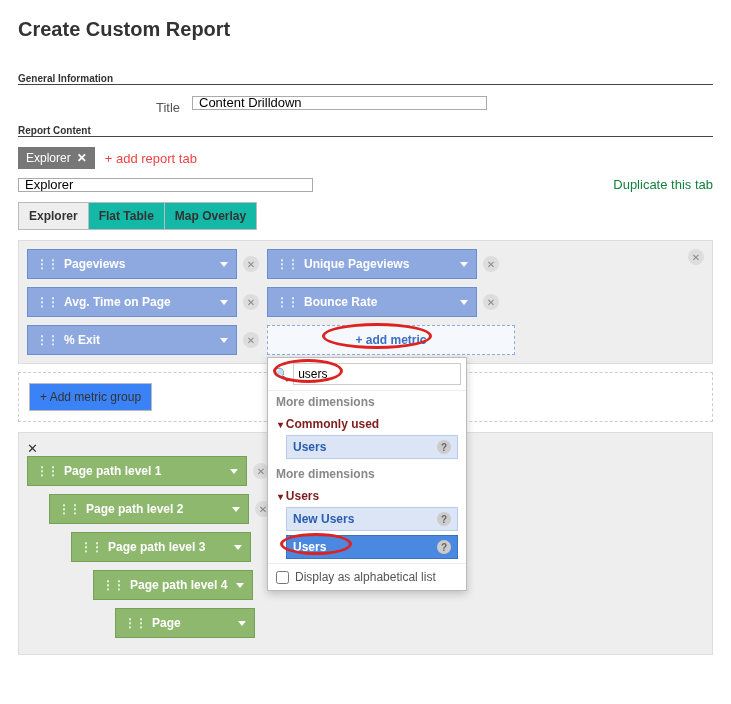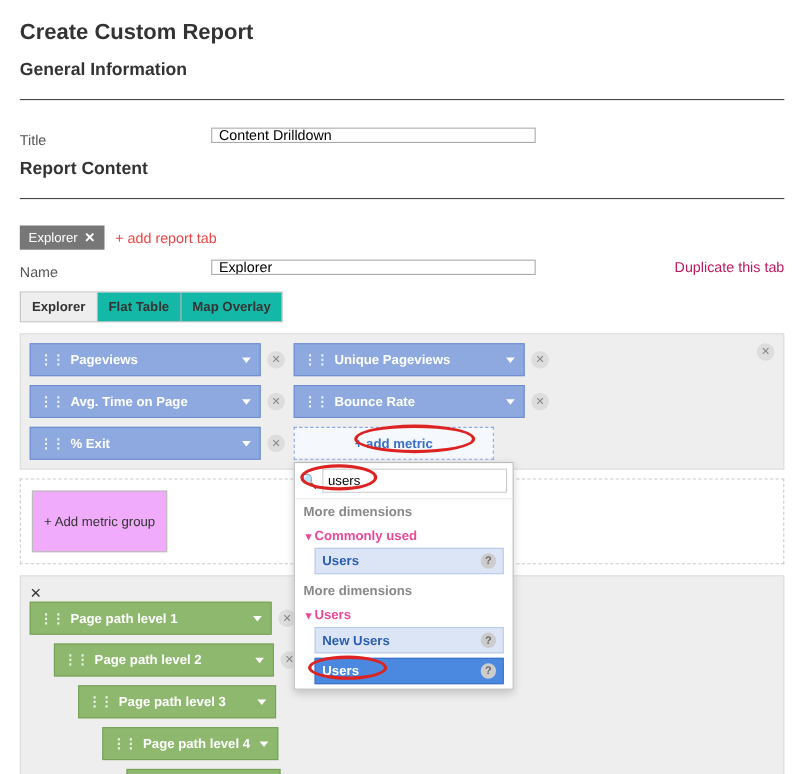--- a/index.html
+++ b/index.html
@@ -1,58 +1,58 @@
 <!DOCTYPE html>
 <html><head>
 <meta charset="utf-8">
 <style>
 *{box-sizing:border-box;margin:0;padding:0}
 body{font-family:Arial,Helvetica,sans-serif;font-size:13px;color:#333;background:#fff;padding:18px;width:731px}
-h1{font-size:20px;font-weight:bold;margin-bottom:14px}
-h2{font-size:16px;font-weight:bold;border-bottom:1px solid #444;padding-bottom:17px;margin-bottom:24px}
+h1{font-size:20px;font-weight:bold;margin-bottom:32px}
+h2{font-size:10px;font-weight:bold;border-bottom:1px solid #444;padding-bottom:0;margin-bottom:10px}
 .row{display:flex;align-items:flex-start;margin-bottom:10px}
-.label{width:174px;text-align:left;padding-right:12px;color:#555;padding-top:5px;font-size:13px}
+.label{width:174px;text-align:right;padding-right:12px;color:#555;padding-top:5px;font-size:13px}
 .field{flex:1}
 input[type=text].textin{border:1px solid #aaa;padding:4px 6px;font-size:13px;width:295px;height:14px}
 .tabbar{display:flex;align-items:center;gap:10px;margin-bottom:8px}
 .tab-chip{background:#777;color:#fff;padding:4px 8px;display:flex;align-items:center;gap:6px;font-size:12px}
 .tab-chip .x{font-weight:bold;cursor:pointer}
 .link{color:#ef4444;cursor:pointer;font-size:13px}
 .toggle-group{display:inline-flex;border:1px solid #bbb}
 .toggle-btn{padding:6px 10px;font-size:12px;font-weight:bold;border-right:1px solid #bbb;cursor:pointer;background:#14b8a6}
 .toggle-btn:last-child{border-right:none}
 .toggle-btn.active{background:#eee}
-.dup-link{float:right;color:#be185d;font-size:13px;cursor:pointer}
+.dup-link{float:right;color:#15803d;font-size:13px;cursor:pointer}
 .panel{background:#eee;border:1px solid #ddd;padding:8px;position:relative}
 .panel .panel-x{position:absolute;top:8px;right:8px;width:16px;height:16px;border-radius:50%;background:#ddd;color:#888;font-size:10px;display:flex;align-items:center;justify-content:center;cursor:pointer}
 .mg-name{border:1px solid #aaa;padding:4px 6px;width:180px;height:26px;display:block;margin-bottom:8px}
 .metric-grid{display:flex;flex-wrap:wrap;gap:8px}
 .chip{display:flex;align-items:center;gap:6px}
 .chip-box{display:flex;align-items:center;justify-content:space-between;width:210px;height:30px;padding:0 8px;color:#fff;font-size:12px;font-weight:bold;cursor:pointer}
 .chip-box.blue{background:#8ea8e0;border:1px solid #6e8dd0}
 .chip-box.green{background:#8fb86f;border:1px solid #78a158}
 .chip-handle{letter-spacing:-1px;opacity:.85}
 .chip-left{display:flex;align-items:center;gap:6px}
 .caret-down{width:0;height:0;border-left:4px solid transparent;border-right:4px solid transparent;border-top:5px solid #fff}
 .chip-del{width:16px;height:16px;border-radius:50%;background:#ddd;color:#888;font-size:10px;display:flex;align-items:center;justify-content:center;cursor:pointer}
-.add-metric{width:182px;height:30px;border:1px dashed #8ea8e0;color:#3b6fc4;font-size:12px;font-weight:bold;display:flex;align-items:center;justify-content:center;cursor:pointer;background:#f5f8fd}
-.add-group{display:inline-block;border:1px solid #bbb;background:#f0abfc;padding:20px 10px;font-size:12px;cursor:pointer;margin-top:8px}
+.add-metric{width:248px;height:30px;border:1px dashed #8ea8e0;color:#3b6fc4;font-size:12px;font-weight:bold;display:flex;align-items:center;justify-content:center;cursor:pointer;background:#f5f8fd}
+.add-group{display:inline-block;border:1px solid #bbb;background:#3b82f6;padding:6px 10px;font-size:12px;cursor:pointer;margin-top:8px}
 .dash-panel{border:1px dashed #ccc;padding:10px}
 .dd-panel{background:#eee;border:1px solid #ddd;padding:8px;position:relative}
 .dd-row{display:flex;align-items:center;gap:6px;margin-bottom:8px}
 .indent-1{margin-left:22px}
 .indent-2{margin-left:44px}
 .indent-3{margin-left:66px}
 .indent-4{margin-left:88px}
 .dropdown{position:absolute;background:#fff;border:1px solid #bbb;box-shadow:0 3px 8px rgba(0,0,0,.2);width:200px;z-index:10}
 .dd-search{display:flex;align-items:center;padding:5px;border-bottom:1px solid #eee}
 .dd-search input{border:1px solid #ccc;padding:3px 4px;width:100%;font-size:12px}
 .dd-search .mag{margin-right:4px;color:#888;font-size:13px}
 .dd-section{padding:4px 8px;color:#888;font-size:12px;font-weight:bold}
-.dd-cat{padding:4px 10px;color:#ec4899;font-size:12px;font-weight:bold;cursor:pointer}
+.dd-cat{padding:4px 10px;color:#7f1d1d;font-size:12px;font-weight:bold;cursor:pointer}
 .dd-cat::before{content:"▾ ";font-size:10px}
 .dd-item{margin:0 8px 4px 18px;background:#dbe5f6;border:1px solid #b8cbe8;color:#2a5db0;font-size:12px;font-weight:bold;padding:4px 6px;display:flex;align-items:center;justify-content:space-between;cursor:pointer}
 .dd-item.sel{background:#4b89e0;color:#fff;border-color:#3a72c7}
 .dd-item .help{width:14px;height:14px;border-radius:50%;background:#ccc;color:#666;font-size:10px;display:flex;align-items:center;justify-content:center}
 .dd-foot{padding:6px 8px;font-size:12px;color:#555;display:flex;align-items:center;gap:6px;border-top:1px solid #eee}
 .circle{position:absolute;border:3px solid #d22;border-radius:50%;pointer-events:none;z-index:20}
 .rel{position:relative}
 </style>
 </head>
 <body>
@@ -71,21 +71,20 @@
 
 <div class="tabbar">
   <div class="tab-chip">
     <span>Explorer</span>
     <span class="x">✕</span>
   </div>
   <span class="link">+ add report tab</span>
 </div>
 
 <div class="row">
-  <div class="label">Name</div>
   <div class="field">
     <span class="dup-link">Duplicate this tab</span>
     <input type="text" class="textin" value="Explorer" style="">
   </div>
 </div>
 
 <div class="row">
   <div class="field">
     <div class="toggle-group">
       <div class="toggle-btn active">Explorer</div>
@@ -174,20 +173,24 @@
                 <span>New Users</span>
                 <span class="help">?</span>
               </div>
             <div class="rel">
               <div class="dd-item sel">
                   <span>Users</span>
                   <span class="help">?</span>
                 </div>
               <div class="circle" style="width:72px;height:22px;left:12px;top:-2px"></div>
             </div>
+            <div class="dd-foot">
+              <input type="checkbox" style="">
+              <span>Display as alphabetical list</span>
+            </div>
           </div>
         </div>
       </div>
     </div>
     <div class="dash-panel" style="margin-top:8px">
       <span class="add-group" style="margin-top:0">+ Add metric group</span>
     </div>
   </div>
 </div>
 

